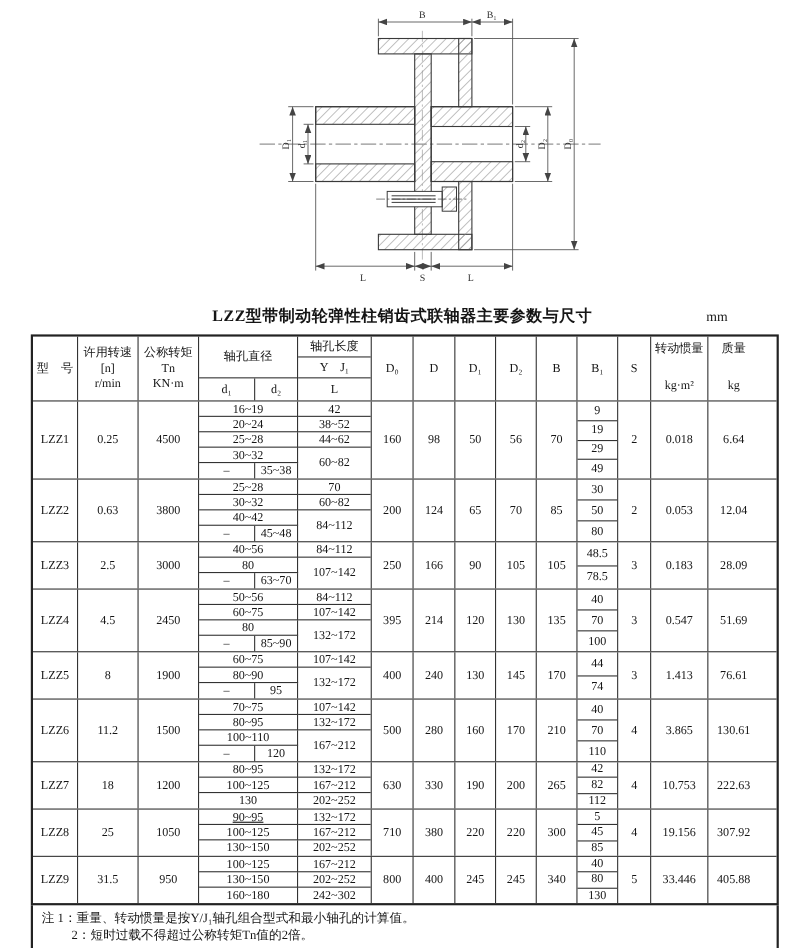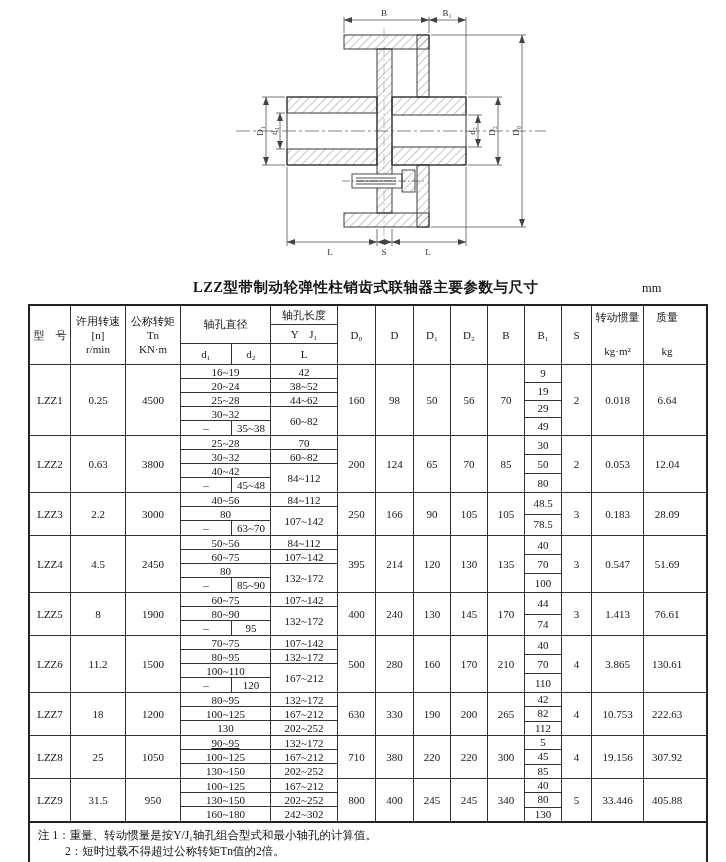--- a/index.html
+++ b/index.html
@@ -241,21 +241,21 @@
           <div class="b1-sub">30</div>
           <div class="b1-sub">50</div>
           <div class="b1-sub">80</div>
         </div>
         <div class="cell w-S">2</div>
         <div class="cell w-inertia">0.053</div>
         <div class="cell w-mass">12.04</div>
       </div>
       <div class="trow" style="height: 42px;">
         <div class="cell w-model">LZZ3</div>
-        <div class="cell w-tn">2.2</div>
+        <div class="cell w-tn">2.5</div>
         <div class="cell w-n">3000</div>
         <div class="bore-grid" style="grid-template-rows: repeat(3, 1fr);">
           <div class="bcell" style="grid-area: 1 / 1 / auto / span 2;">40~56</div>
           <div class="bcell bl" style="grid-area: 1 / 3 / span 1;">84~112</div>
           <div class="bcell" style="grid-area: 2 / 1 / auto / span 2;">80</div>
           <div class="bcell bl nb" style="grid-area: 2 / 3 / span 2;">107~142</div>
           <div class="bcell nb" style="grid-area: 3 / 1;">–</div>
           <div class="bcell nb" style="grid-area: 3 / 2;">63~70</div>
         </div>
         <div class="cell w-D0">250</div>

